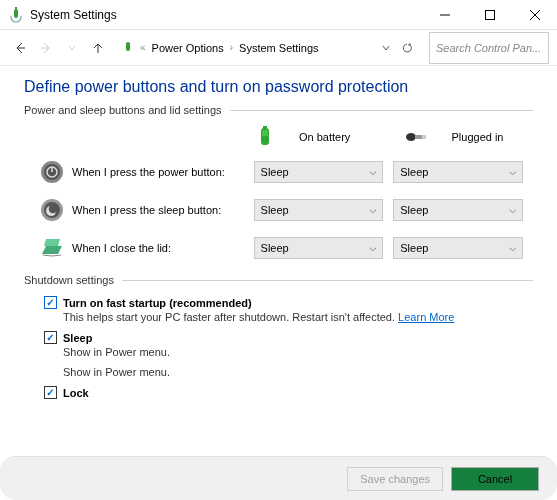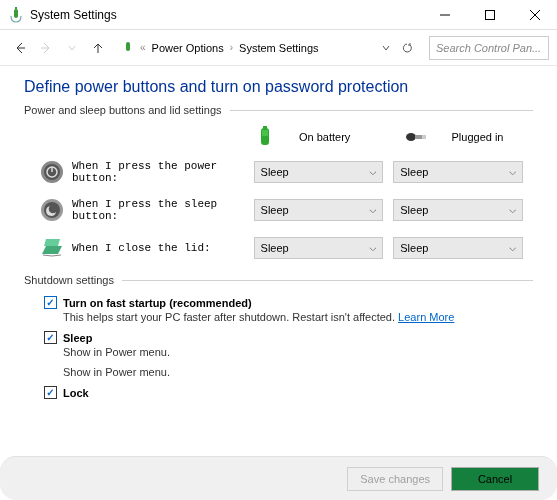--- a/index.html
+++ b/index.html
@@ -83,21 +83,21 @@
     .addr-right span {
       width: 20px;
       height: 20px;
       display: flex;
       align-items: center;
       justify-content: center;
       color: #555;
     }
     .searchbox {
       width: 120px;
-      height: 24px;
+      height: 32px;
       border: 1px solid #ccc;
       padding: 0 6px;
       font-size: 11px;
       color: #888;
       display: flex;
       align-items: center;
       font-style: italic;
     }
     .content {
       padding: 12px 24px 10px 24px;
@@ -151,21 +151,20 @@
     }
     .setting-icon {
       width: 24px;
       height: 24px;
       margin-right: 8px;
       flex-shrink: 0;
     }
     .setting-label {
       width: 182px;
       font-size: 11px;
-      font-family: Liberation Mono, monospace;
     }
     .dropdown {
       width: 130px;
       height: 22px;
       background: #e9e9e9;
       border: 1px solid #c8c8c8;
       display: flex;
       align-items: center;
       padding: 0 6px;
       font-size: 11px;

